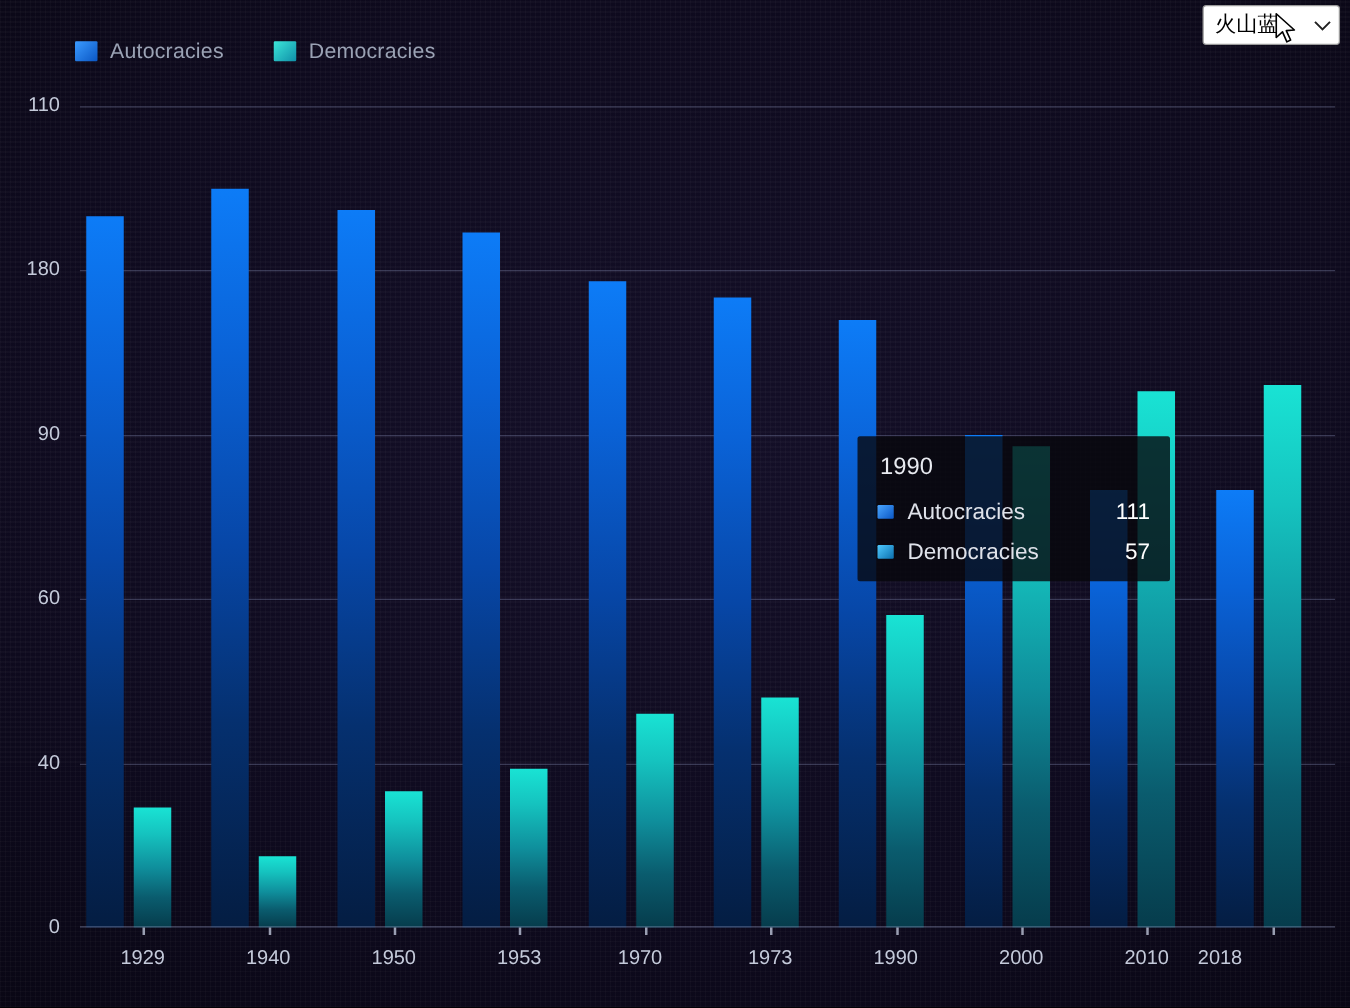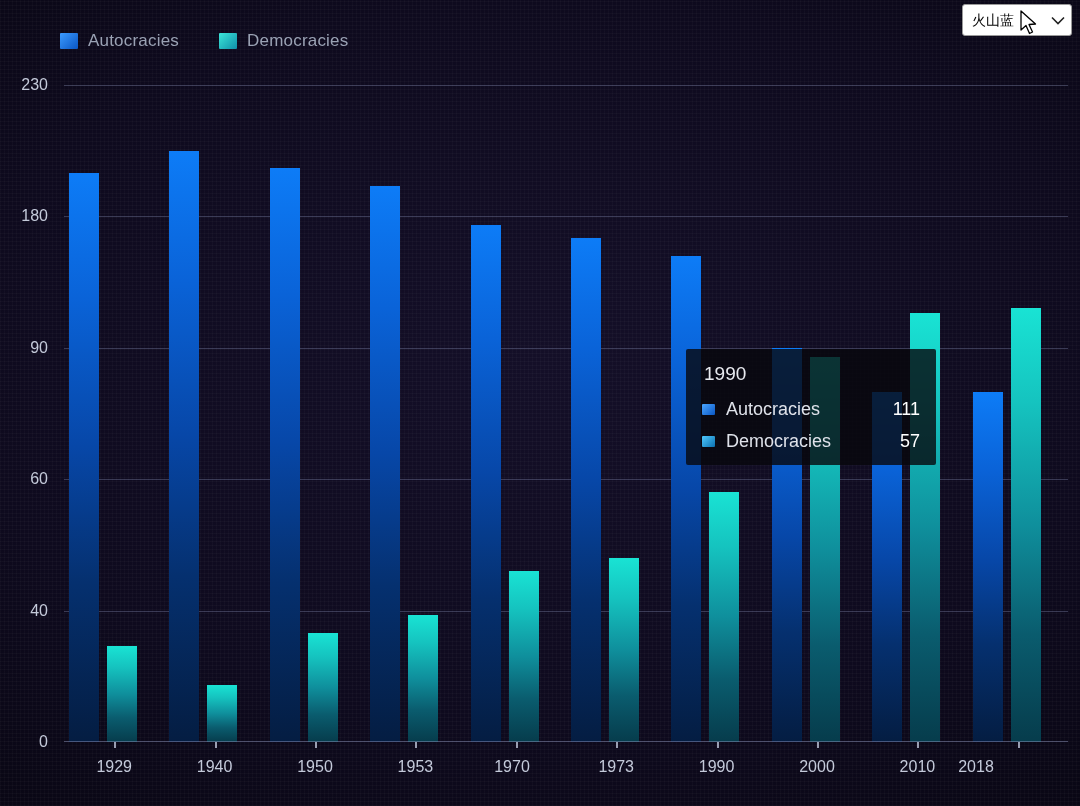--- a/index.html
+++ b/index.html
@@ -32,21 +32,21 @@
     display: flex;
     align-items: center;
     background: #ffffff;
     border: 1px solid #9a9a9a;
     border-radius: 3px;
     z-index: 40;
   }
   .theme-select-label {
     flex: 1;
     padding-left: 9px;
-    font-size: 14px;
+    font-size: 17px;
     line-height: 20px;
     color: #000000;
     white-space: nowrap;
     overflow: hidden;
   }
   .theme-select-arrow {
     width: 26px;
     display: flex;
     align-items: center;
     justify-content: center;
@@ -222,21 +222,21 @@
         <div class="ytick" style="top: 657px;">0</div>
         <div class="gridline" style="top: 525.6px;"></div>
         <div class="ytick" style="top: 525.6px;">40</div>
         <div class="gridline" style="top: 394.2px;"></div>
         <div class="ytick" style="top: 394.2px;">60</div>
         <div class="gridline" style="top: 262.8px;"></div>
         <div class="ytick" style="top: 262.8px;">90</div>
         <div class="gridline" style="top: 131.4px;"></div>
         <div class="ytick" style="top: 131.4px;">180</div>
         <div class="gridline" style="top: 0px;"></div>
-        <div class="ytick" style="top: 0px;">230</div>
+        <div class="ytick" style="top: 0px;">110</div>
       </div>
     <div id="bars-layer" class="bars-layer">
         <div class="group" style="left: 0px; width: 100.4px;">
           <div class="bar auto" style="height: 569.4px;"></div>
           <div class="bar dem" style="height: 96.36px;"></div>
         </div>
         <div class="group" style="left: 100.4px; width: 100.4px;">
           <div class="bar auto" style="height: 591.3px;"></div>
           <div class="bar dem" style="height: 56.94px;"></div>
         </div>

